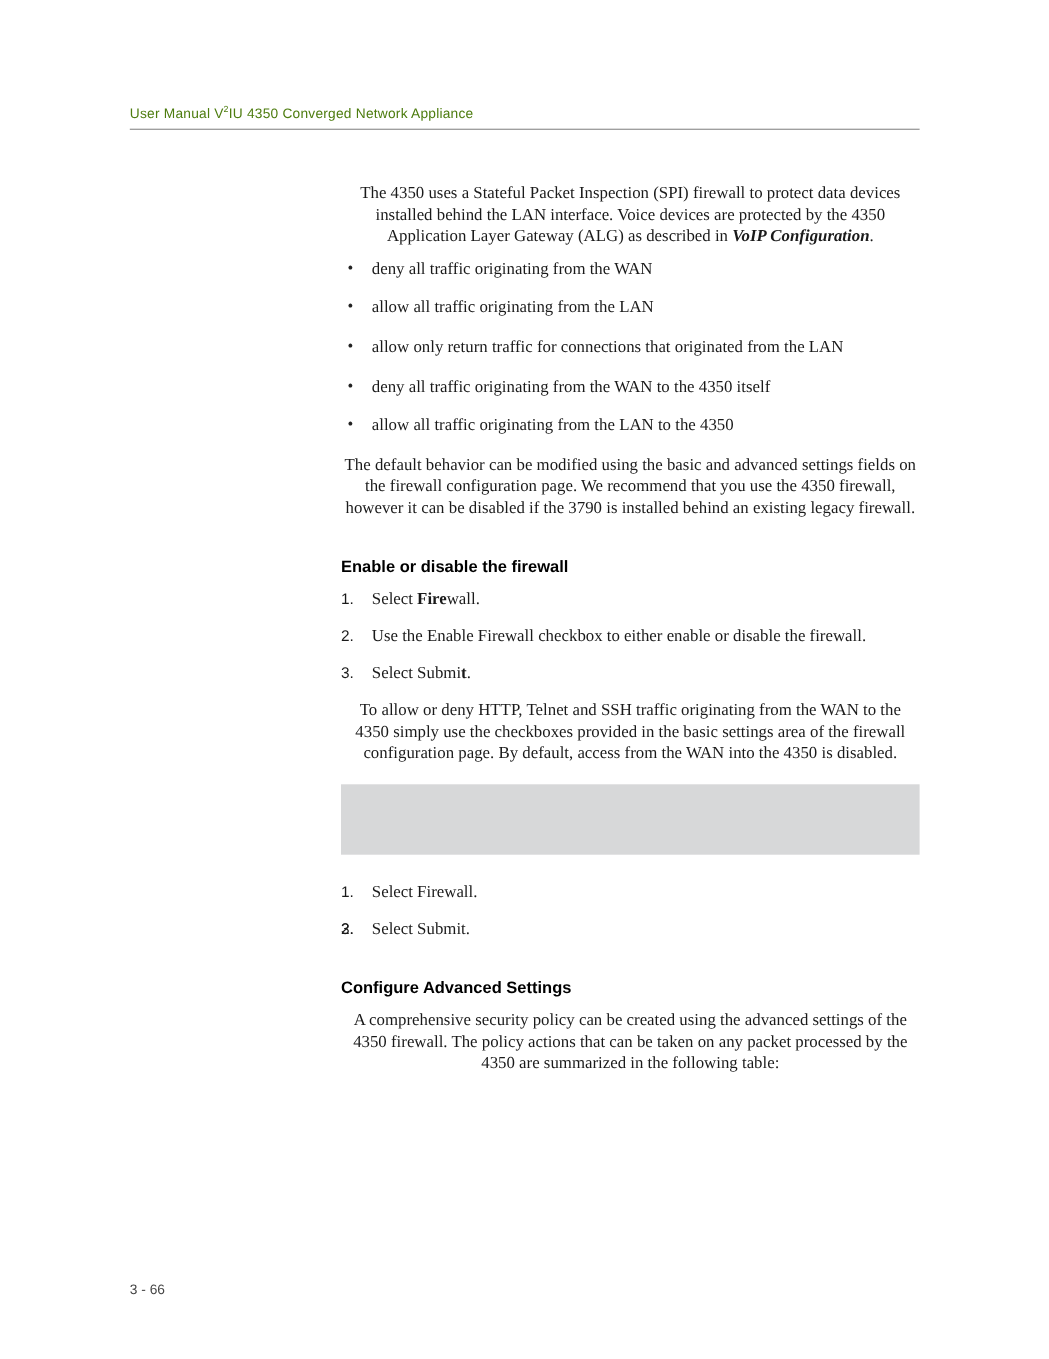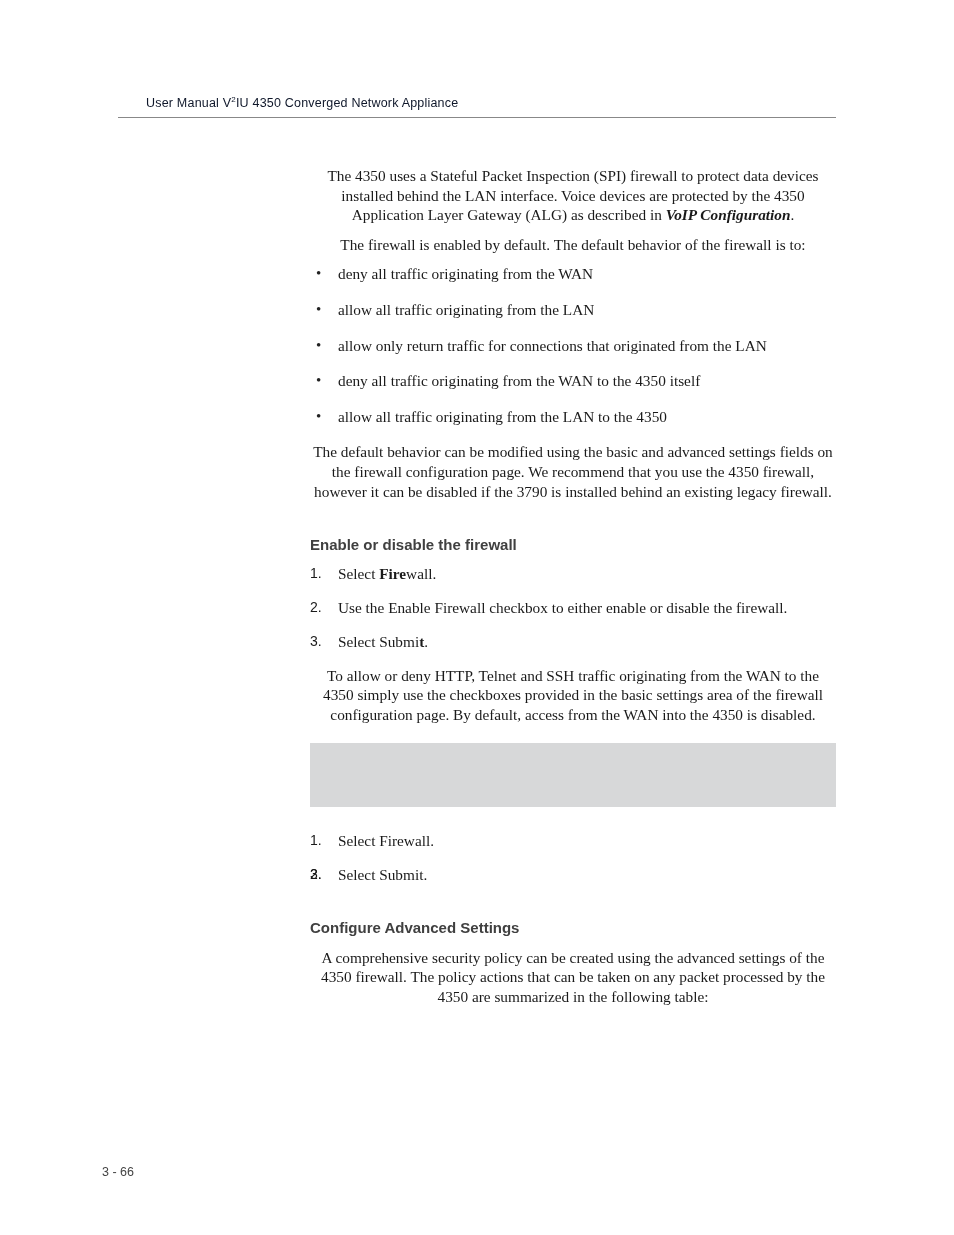--- a/index.html
+++ b/index.html
@@ -12,24 +12,23 @@
     height: 1235px;
     position: relative;
   }
   .page {
     padding: 95px 118px 0 118px;
     box-sizing: border-box;
   }
   .header {
     font-family: "Lucida Sans", "Lucida Grande", Arial, sans-serif;
     font-size: 12.5px;
-    color: #0f172a;
+    color: #4d7c0f;
     letter-spacing: 0.2px;
     padding-bottom: 7px;
-    margin-left: 28px;
   }
   .header sup {
     font-size: 8px;
     vertical-align: super;
   }
   .hr {
     border: none;
     border-top: 1.5px solid #888;
     margin: 0;
   }
@@ -58,21 +57,21 @@
     content: "•";
     position: absolute;
     left: 6px;
     top: 0;
     font-size: 15px;
     color: #222;
   }
   .section-title {
     font-family: "Lucida Sans", "Lucida Grande", Arial, sans-serif;
     font-weight: bold;
-    color: #404040;
+    color: #000000;
     font-size: 15px;
     margin: 34px 0 10px 0;
   }
   .numbered {
     list-style: none;
     margin: 4px 0 6px 0;
     padding: 0;
     counter-reset: step;
   }
   .numbered li {
@@ -88,21 +87,21 @@
     font-family: "Lucida Sans", "Lucida Grande", Arial, sans-serif;
     font-size: 14px;
   }
   .gray-box {
     background: #d7d8d9;
     height: 64px;
     margin: 18px 0 24px 0;
   }
   .footer {
     position: absolute;
-    left: 102px;
+    left: 118px;
     bottom: 56px;
     font-family: "Lucida Sans", "Lucida Grande", Arial, sans-serif;
     font-size: 12.5px;
     color: #444;
   }
   b { font-weight: bold; }
   i { font-style: italic; }
 </style>
 </head>
 <body>
@@ -112,21 +111,20 @@
     <span>User Manual V</span><sup>2</sup><span>IU 4350 Converged Network Appliance</span>
   </div>
   <hr class="hr">
 
   <div class="content">
 
     <p>
       <span>The 4350 uses a Stateful Packet Inspection (SPI) firewall to protect data devices installed behind the LAN interface. Voice devices are protected by the 4350 Application Layer Gateway (ALG) as described in </span><b><i>VoIP Configuration</i></b><span>.</span>
     </p>
 
-    <p>The firewall is enabled by default. The default behavior of the firewall is to:</p>
 
     <ul class="bullets">
       <li>deny all traffic originating from the WAN</li>
       <li>allow all traffic originating from the LAN</li>
       <li>allow only return traffic for connections that originated from the LAN</li>
       <li>deny all traffic originating from the WAN to the 4350 itself</li>
       <li>allow all traffic originating from the LAN to the 4350</li>
     </ul>
 
     <p>The default behavior can be modified using the basic and advanced settings fields on the firewall configuration page. We recommend that you use the 4350 firewall, however it can be disabled if the 3790 is installed behind an existing legacy firewall.</p>

